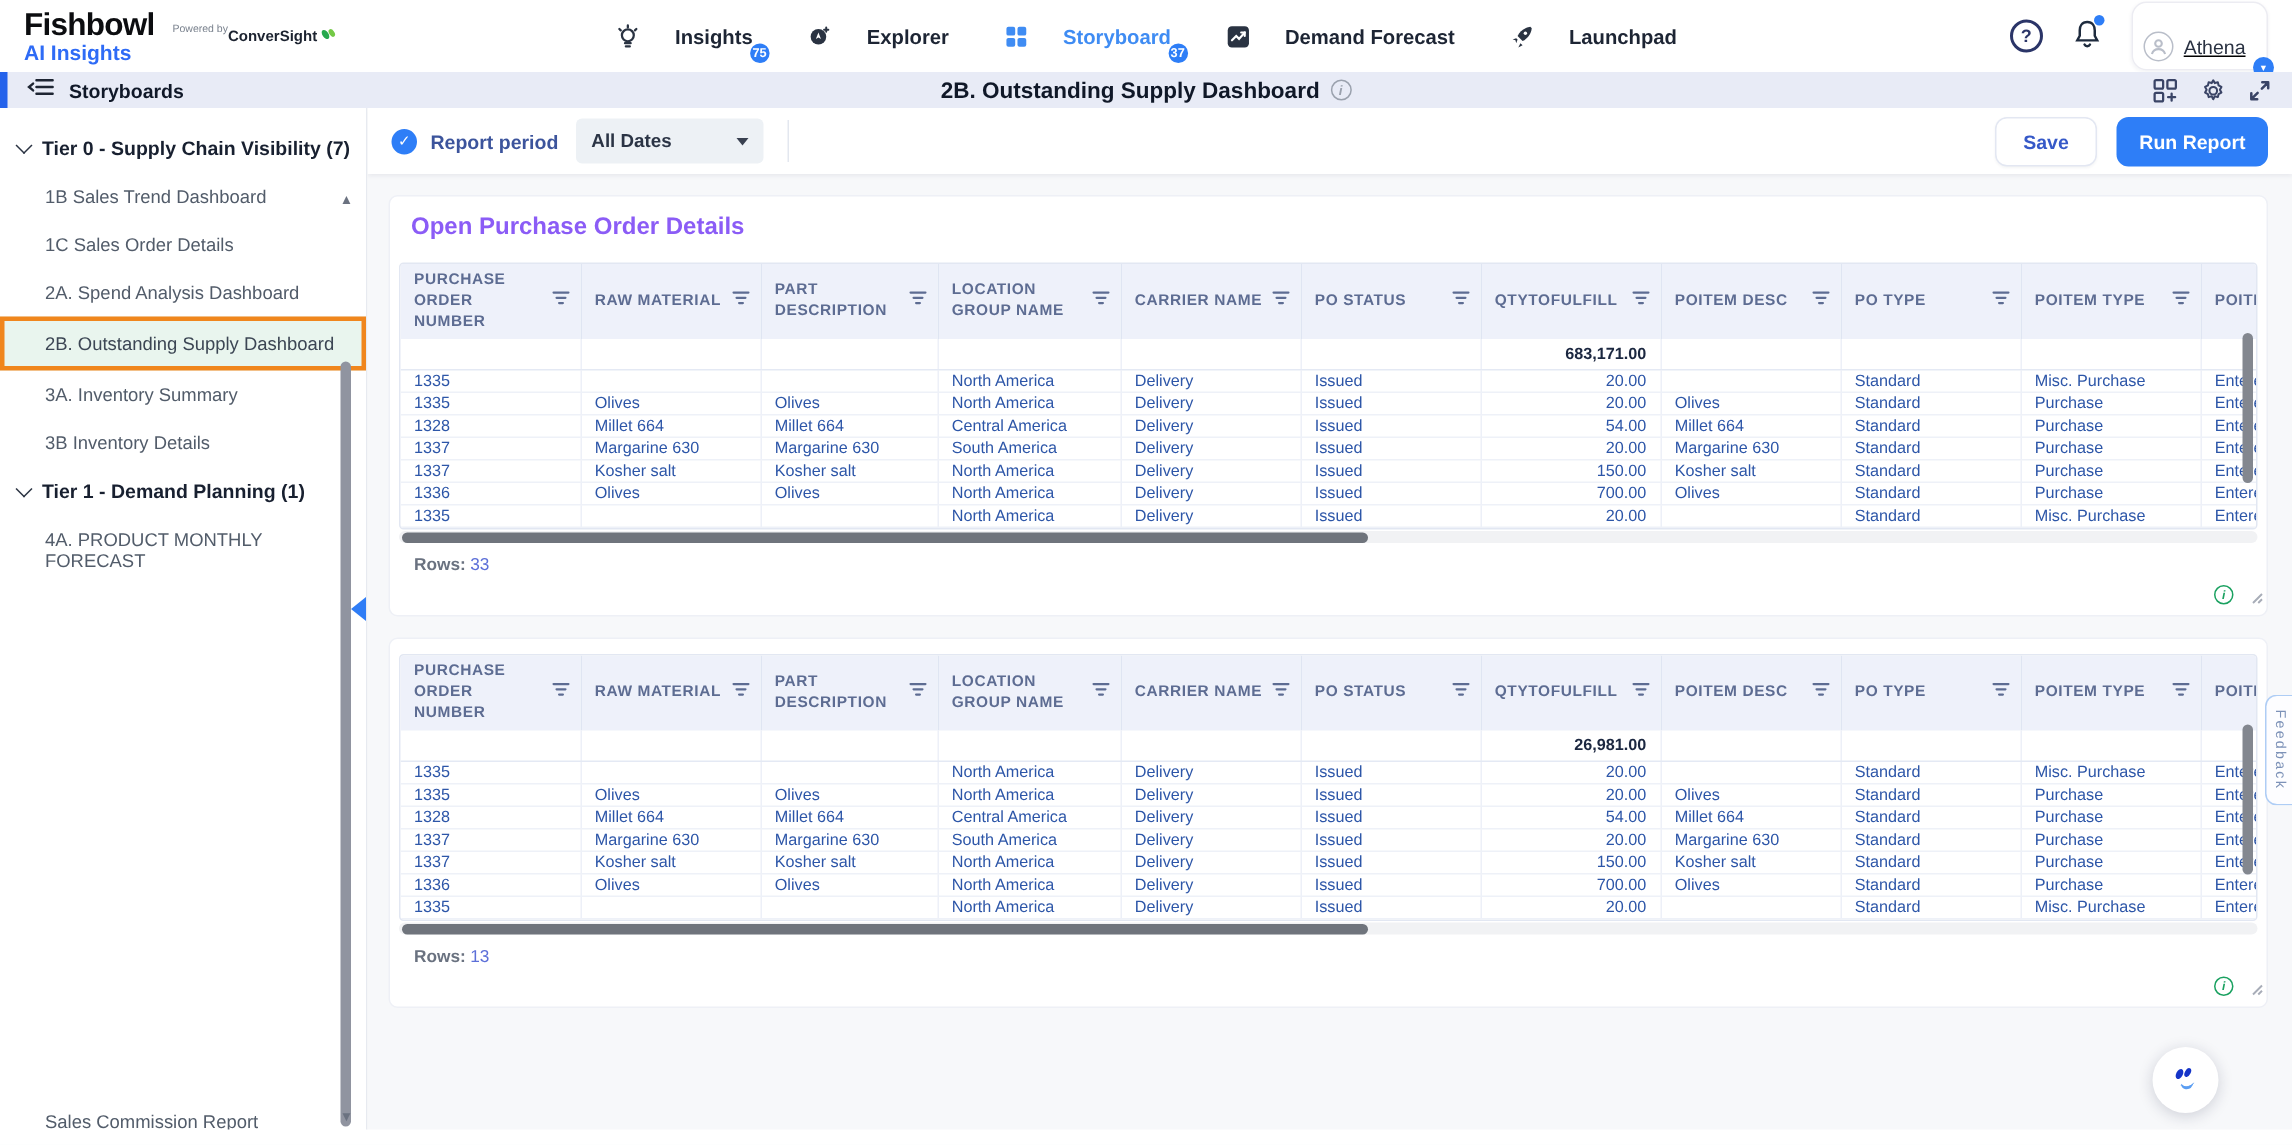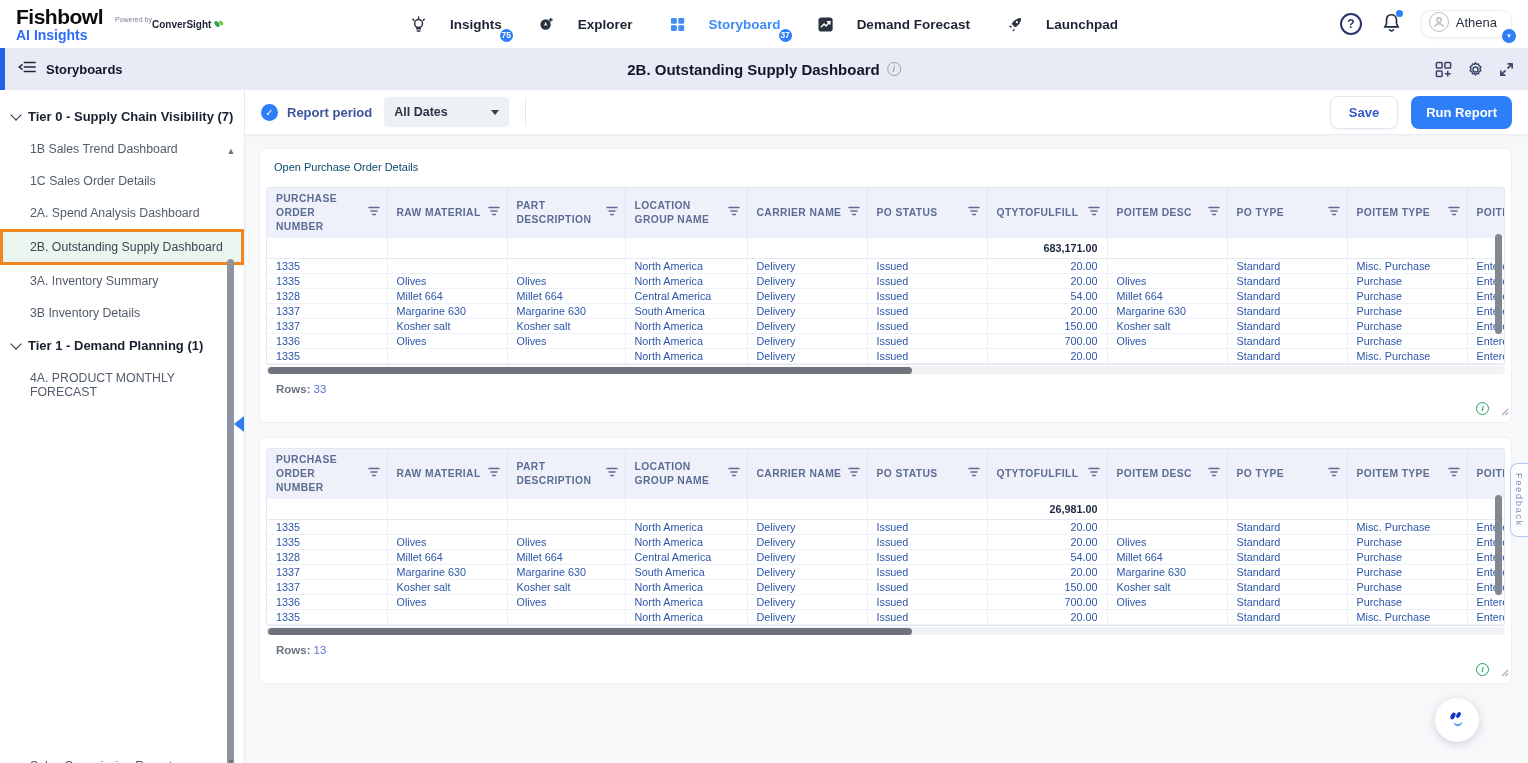--- a/index.html
+++ b/index.html
@@ -19,27 +19,27 @@
 
   .topnav { position:absolute; left:50%; top:0; transform:translateX(-50%); height:48px; display:flex; align-items:center; gap:36px; }
   .nav-item { position:relative; display:flex; align-items:center; gap:23px; font-size:13.5px; font-weight:bold; color:#1d2534; cursor:pointer; }
   .nav-item.active { color:#3f8cf3; }
   .nav-badge { position:absolute; bottom:-11px; right:-13px; background:#2e7ef7; color:#fff; font-size:8.5px; font-weight:bold; min-width:17px; height:17px; line-height:13px; text-align:center; border-radius:50%; border:2px solid #fff; }
 
   .top-right { margin-left:auto; display:flex; align-items:center; gap:20px; }
   .help-circle { width:22px; height:22px; border:2px solid #2b3568; border-radius:50%; color:#2b3568; font-size:12px; font-weight:bold; display:flex; align-items:center; justify-content:center; cursor:pointer; }
   .bell-wrap { position:relative; cursor:pointer; }
   .bell-dot { position:absolute; top:-2px; right:-2px; width:7px; height:7px; border-radius:50%; background:#2e7ef7; }
-  .user-chip { position:relative; display:flex; align-items:center; gap:7px; border:1px solid #ececf2; border-radius:10px; padding:1px 14px 5px 7px; box-shadow:0 1px 3px rgba(20,30,60,.06); cursor:pointer; }
+  .user-chip { position:relative; display:flex; align-items:center; gap:7px; border:1px solid #ececf2; border-radius:10px; padding:19px 14px 5px 7px; box-shadow:0 1px 3px rgba(20,30,60,.06); cursor:pointer;text-decoration:underline; }
   .avatar { width:20px; height:20px; border-radius:50%; border:1.5px solid #b9bec9; display:flex; align-items:center; justify-content:center; }
   .user-name { font-size:13px; color:#2a3242; }
   .user-caret { position:absolute; bottom:-6px; right:-5px; width:14px; height:14px; border-radius:50%; background:#2e7ef7; color:#fff; font-size:7px; display:flex; align-items:center; justify-content:center; }
 
   
-  .subbar { height:42px; background:#e8ebf6; display:flex; align-items:center; position:relative; }
+  .subbar { height:24px; background:#e8ebf6; display:flex; align-items:center; position:relative; }
   .subbar-accent { position:absolute; left:0; top:0; width:5px; height:100%; background:#2563eb; }
   .subbar-left { display:flex; align-items:center; gap:10px; margin-left:18px; }
   .subbar-section { font-size:13px; font-weight:bold; color:#101828; }
   .subbar-title-wrap { position:absolute; left:50%; transform:translateX(-50%); display:flex; align-items:center; gap:7px; }
   .subbar-title { font-size:15px; font-weight:bold; color:#101828; }
   .info-gray { width:14px; height:14px; border-radius:50%; border:1.5px solid #9aa1ad; color:#9aa1ad; font-size:9px; display:flex; align-items:center; justify-content:center; font-style:italic; font-weight:bold; }
   .subbar-right { margin-left:auto; margin-right:14px; display:flex; align-items:center; gap:15px; color:#3a4466; }
   .subbar-right .sicon { cursor:pointer; display:flex; }
 
   
@@ -67,21 +67,21 @@
   .chk { width:17px; height:17px; border-radius:50%; background:#2e7ef7; color:#fff; font-size:10px; display:flex; align-items:center; justify-content:center; margin-right:9px; cursor:pointer; }
   .filter-label { font-size:13px; font-weight:bold; color:#3c549c; margin-right:12px; }
   .dropdown { background:#edf1f5; border-radius:4px; height:30px; width:125px; display:flex; align-items:center; justify-content:space-between; padding:0 10px; font-size:12.5px; color:#2b3445; font-weight:bold; cursor:pointer; }
   .caret-down { width:0; height:0; border-left:4.5px solid transparent; border-right:4.5px solid transparent; border-top:5.5px solid #394050; }
   .tb-divider { width:1px; height:28px; background:#e3e7ef; margin-left:16px; }
   .btn-save { margin-left:auto; background:#fff; border:1px solid #e3e7f2; border-radius:8px; padding:8px 18px; font-size:13px; font-weight:bold; color:#3659c8; cursor:pointer; box-shadow:0 1px 2px rgba(20,30,60,.05); font-family:inherit; }
   .btn-run { background:#2e7ef7; border:none; border-radius:8px; padding:9px 15px; font-size:13px; font-weight:bold; color:#fff; margin-left:13px; cursor:pointer; font-family:inherit; }
 
   .cards { padding:14px 16px 0 14px; }
   .card { background:#fff; border:1px solid #eef0f6; border-radius:6px; padding:10px 6px 2px; margin-bottom:14px; position:relative; }
-  .card-title { font-size:11px; font-weight:normal; color:#0c4a6e; margin:2px 0 14px 8px; }
+  .card-title { font-size:16px; font-weight:bold; color:#8b5cf6; margin:2px 0 14px 8px; }
   .table-clip { position:relative; overflow:hidden; border:1px solid #e2e7f2; border-radius:3px; }
   table.grid { border-collapse:collapse; table-layout:fixed; width:1290px; }
   table.grid th { background:#eef1fa; height:40px; padding:4px 22px 4px 9px; font-size:10.3px; color:#5d6c92; font-weight:bold; letter-spacing:.4px; border-right:1px solid #dfe5f2; text-align:left; vertical-align:middle; position:relative; line-height:1.35; }
   table.grid th .fic { position:absolute; right:7px; top:50%; transform:translateY(-50%); cursor:pointer; }
   table.grid td { height:15px; font-size:10.8px; color:#2d56a8; padding:0 9px; border-right:1px solid #edf0f8; border-bottom:1px solid #eef1f8; white-space:nowrap; overflow:hidden; }
   table.grid tr.summary td { height:21px; font-weight:bold; color:#1b2740; border-bottom:1px solid #e4e9f4; }
   table.grid td.num { text-align:right; }
   .vthumb { position:absolute; right:2px; top:46px; width:7px; height:100px; background:#83878f; border-radius:4px; }
   .hscroll { height:8px; background:#f1f2f4; position:relative; margin-top:1px; border-radius:4px; }
   .hthumb { position:absolute; left:2px; top:0.5px; height:7px; width:52%; background:#6f747c; border-radius:4px; cursor:pointer; }

